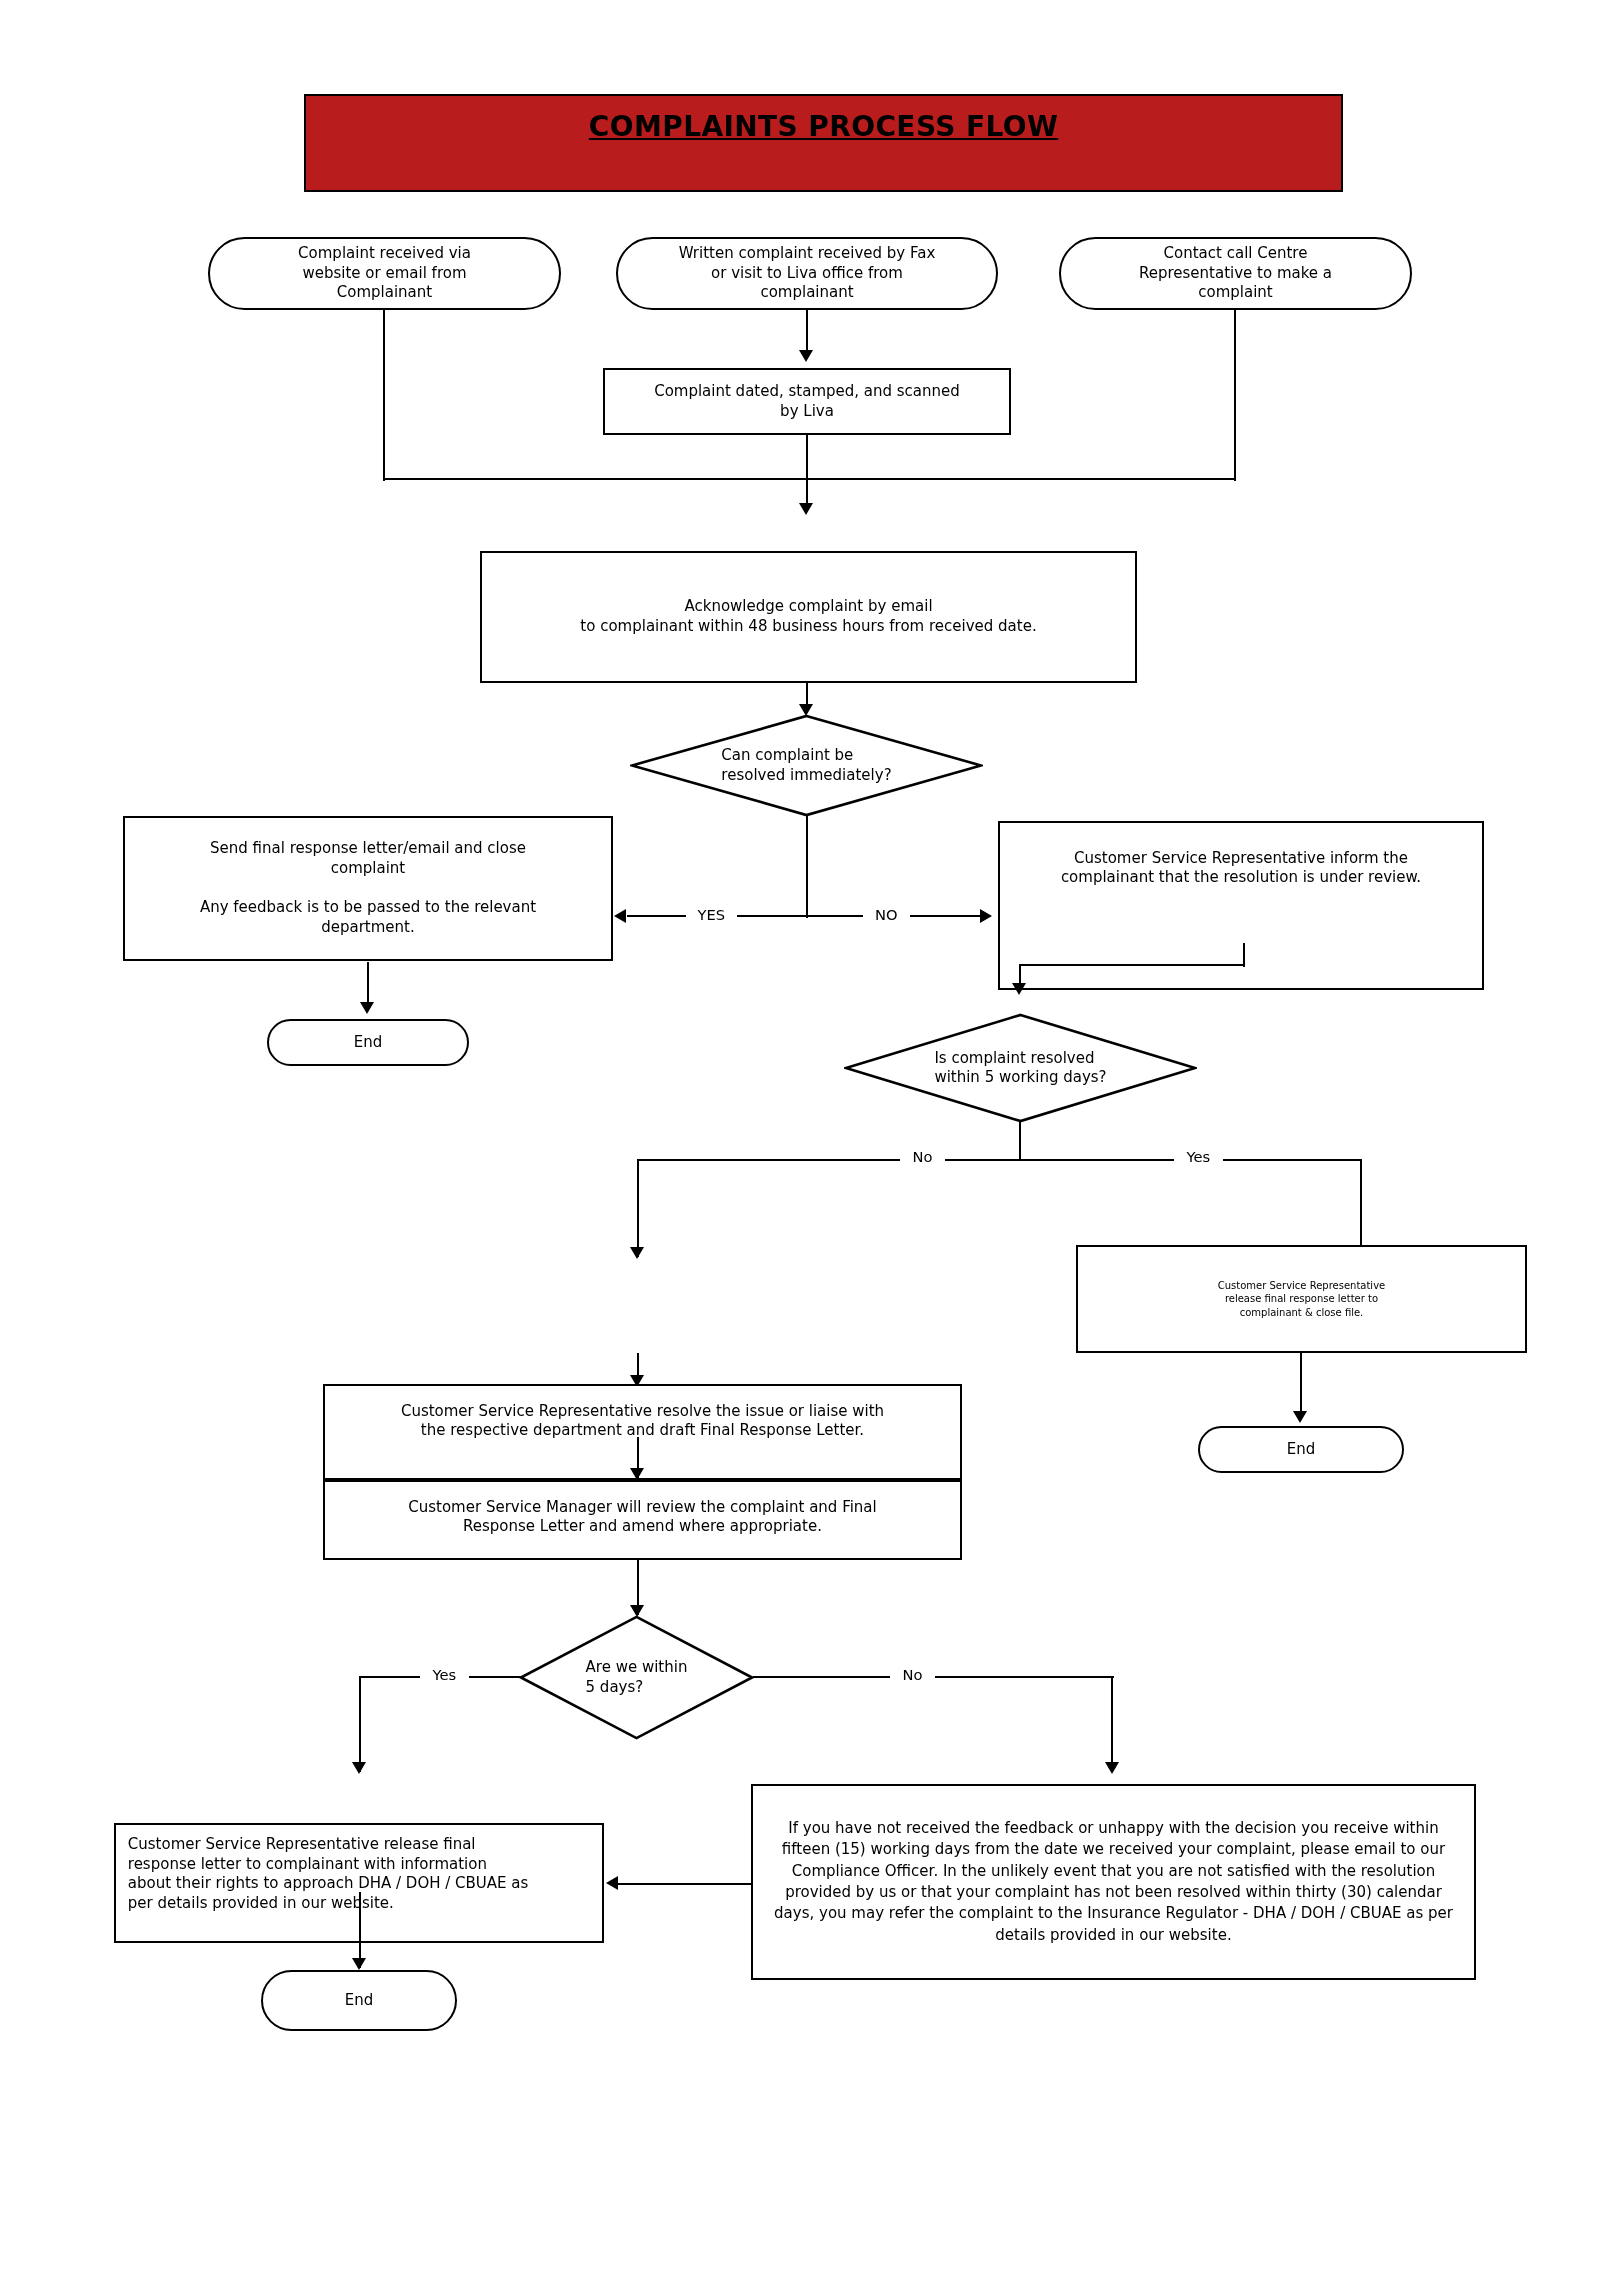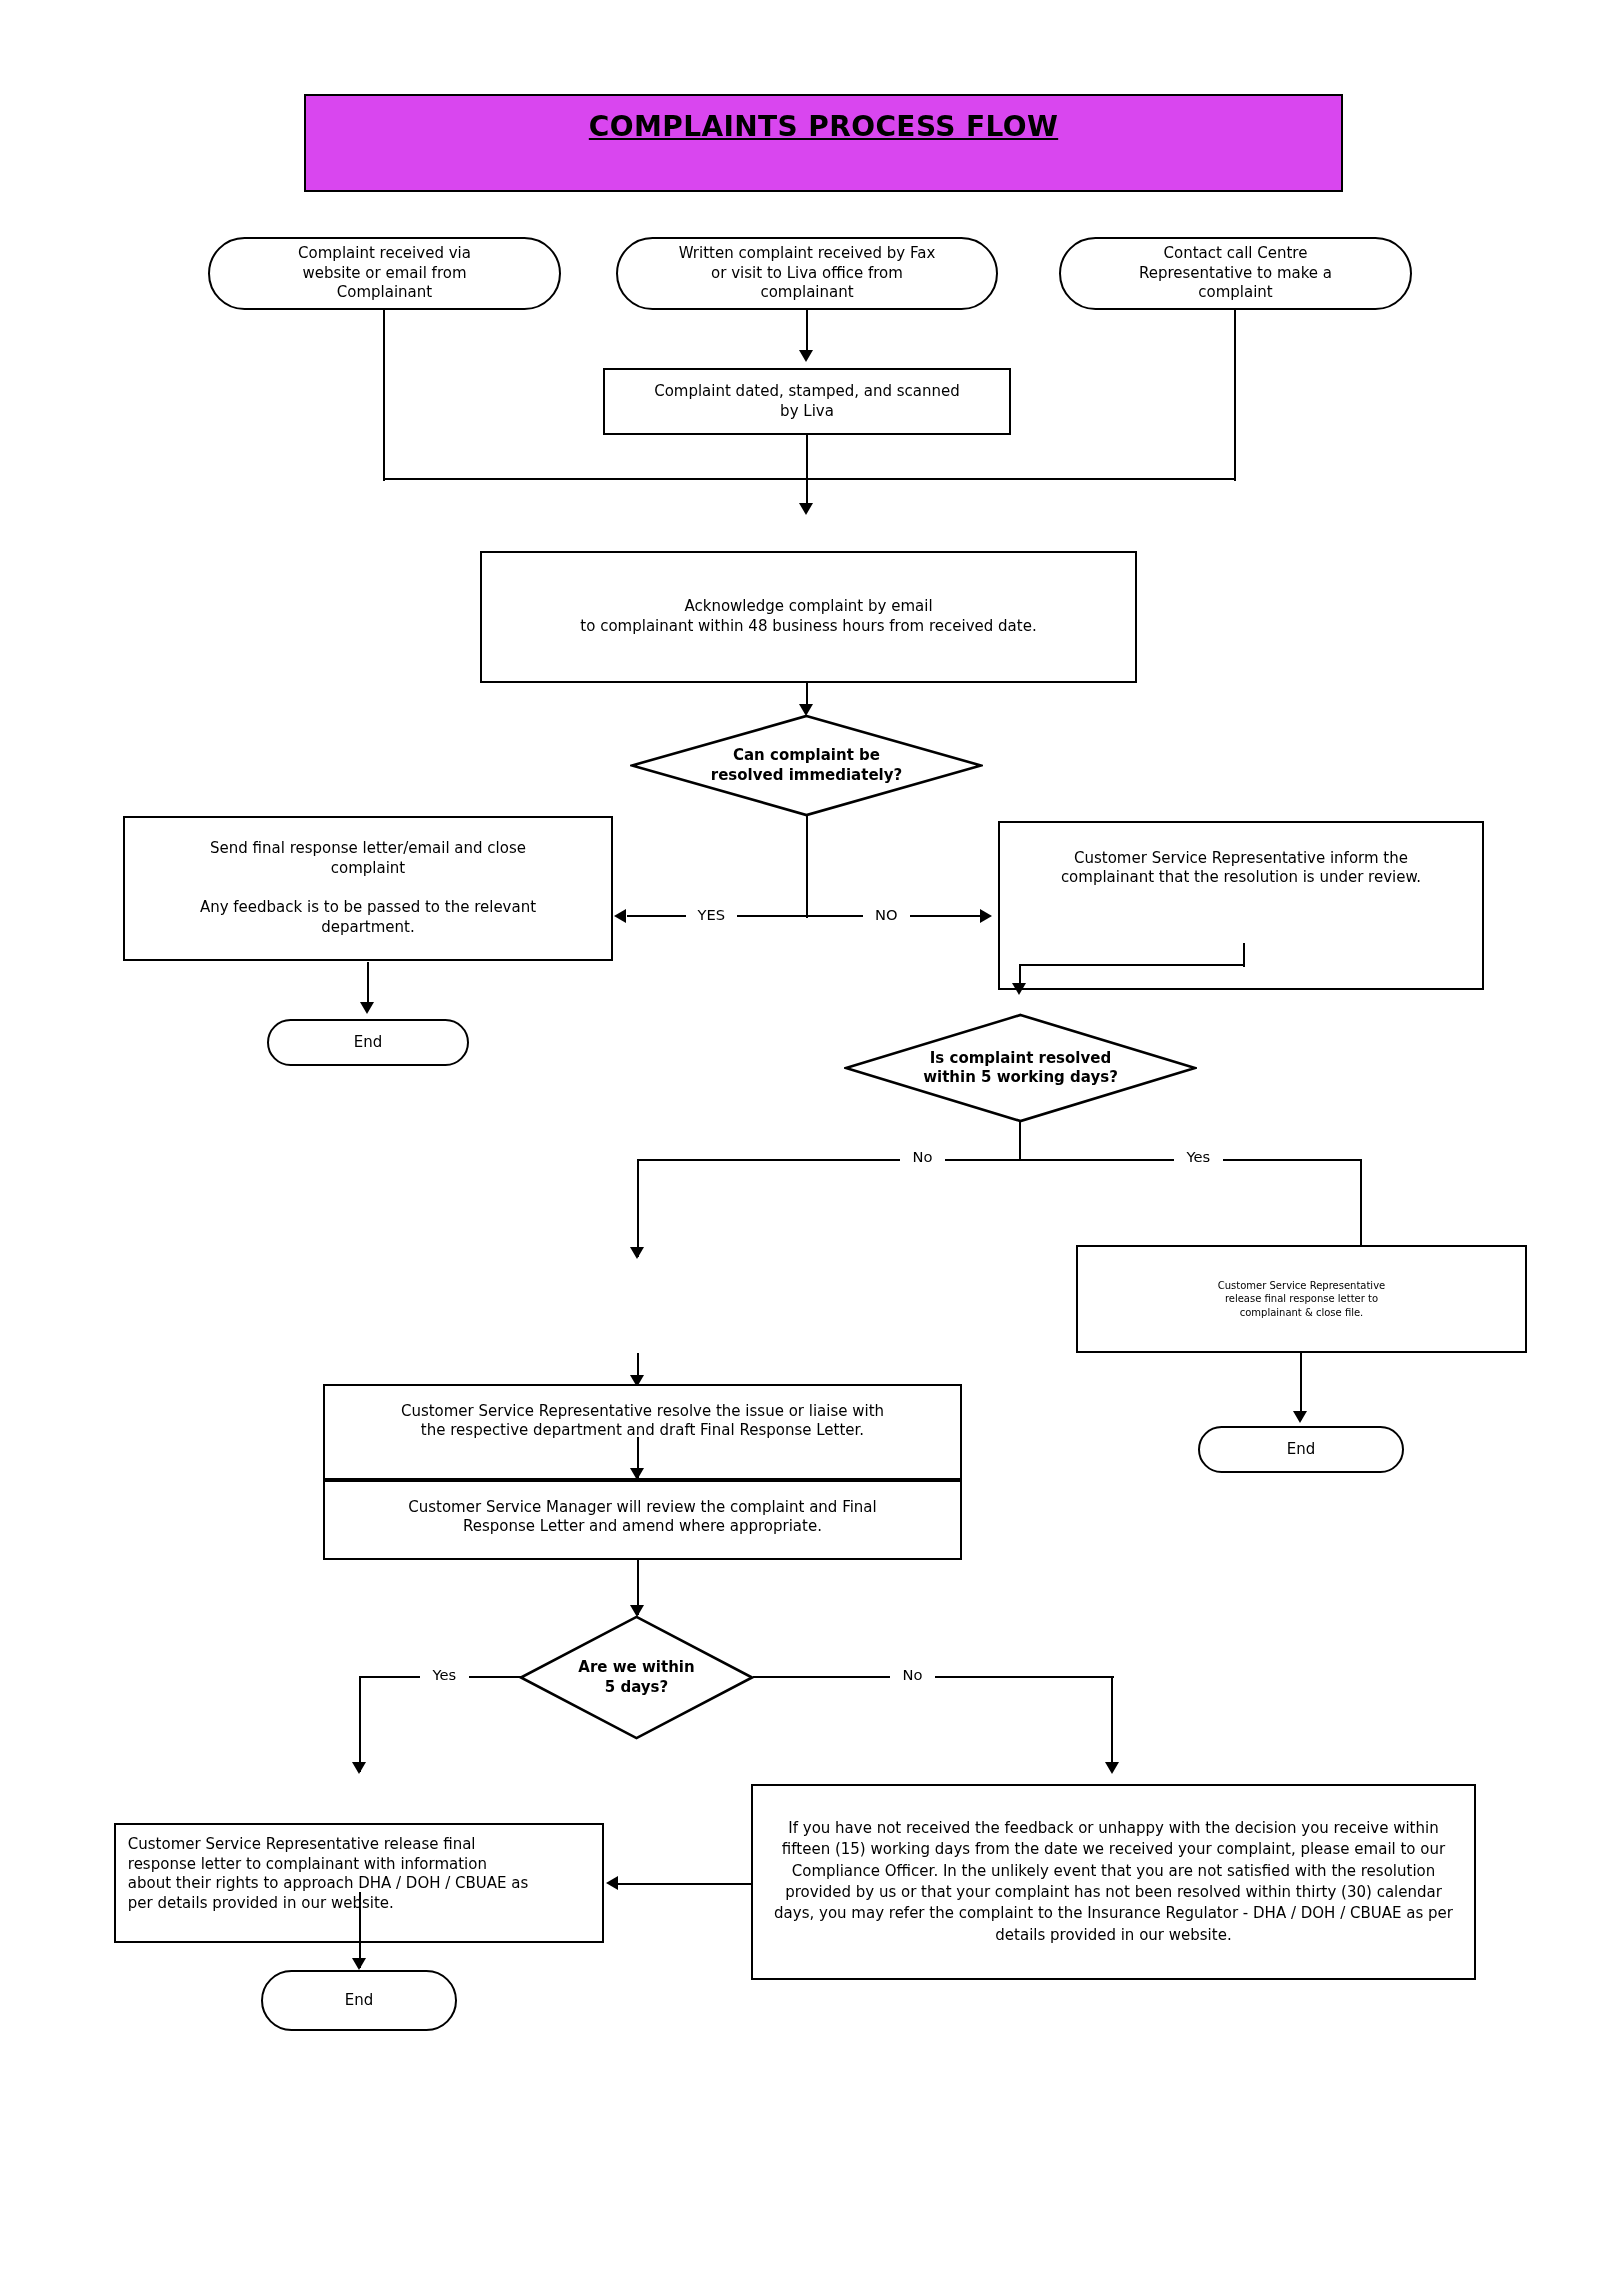--- a/index.html
+++ b/index.html
@@ -48,30 +48,28 @@
   }
   .diamond-label {
     position: absolute;
     left: 12%;
     top: 0;
     width: 76%;
     height: 100%;
     display: flex;
     align-items: center;
     justify-content: center;
-    text-align: center;
     white-space: pre-line;
     line-height: 1.3;
-    font-weight: bold;
   }
   .title-box {
     position: absolute;
     box-sizing: border-box;
     border: 2px solid #000;
-    background: #d946ef;
+    background: #b91c1c;
     display: flex;
     justify-content: center;
     align-items: flex-start;
   }
   .title-text {
     font-weight: bold;
     text-decoration: underline;
     letter-spacing: 0.4px;
   }
   

